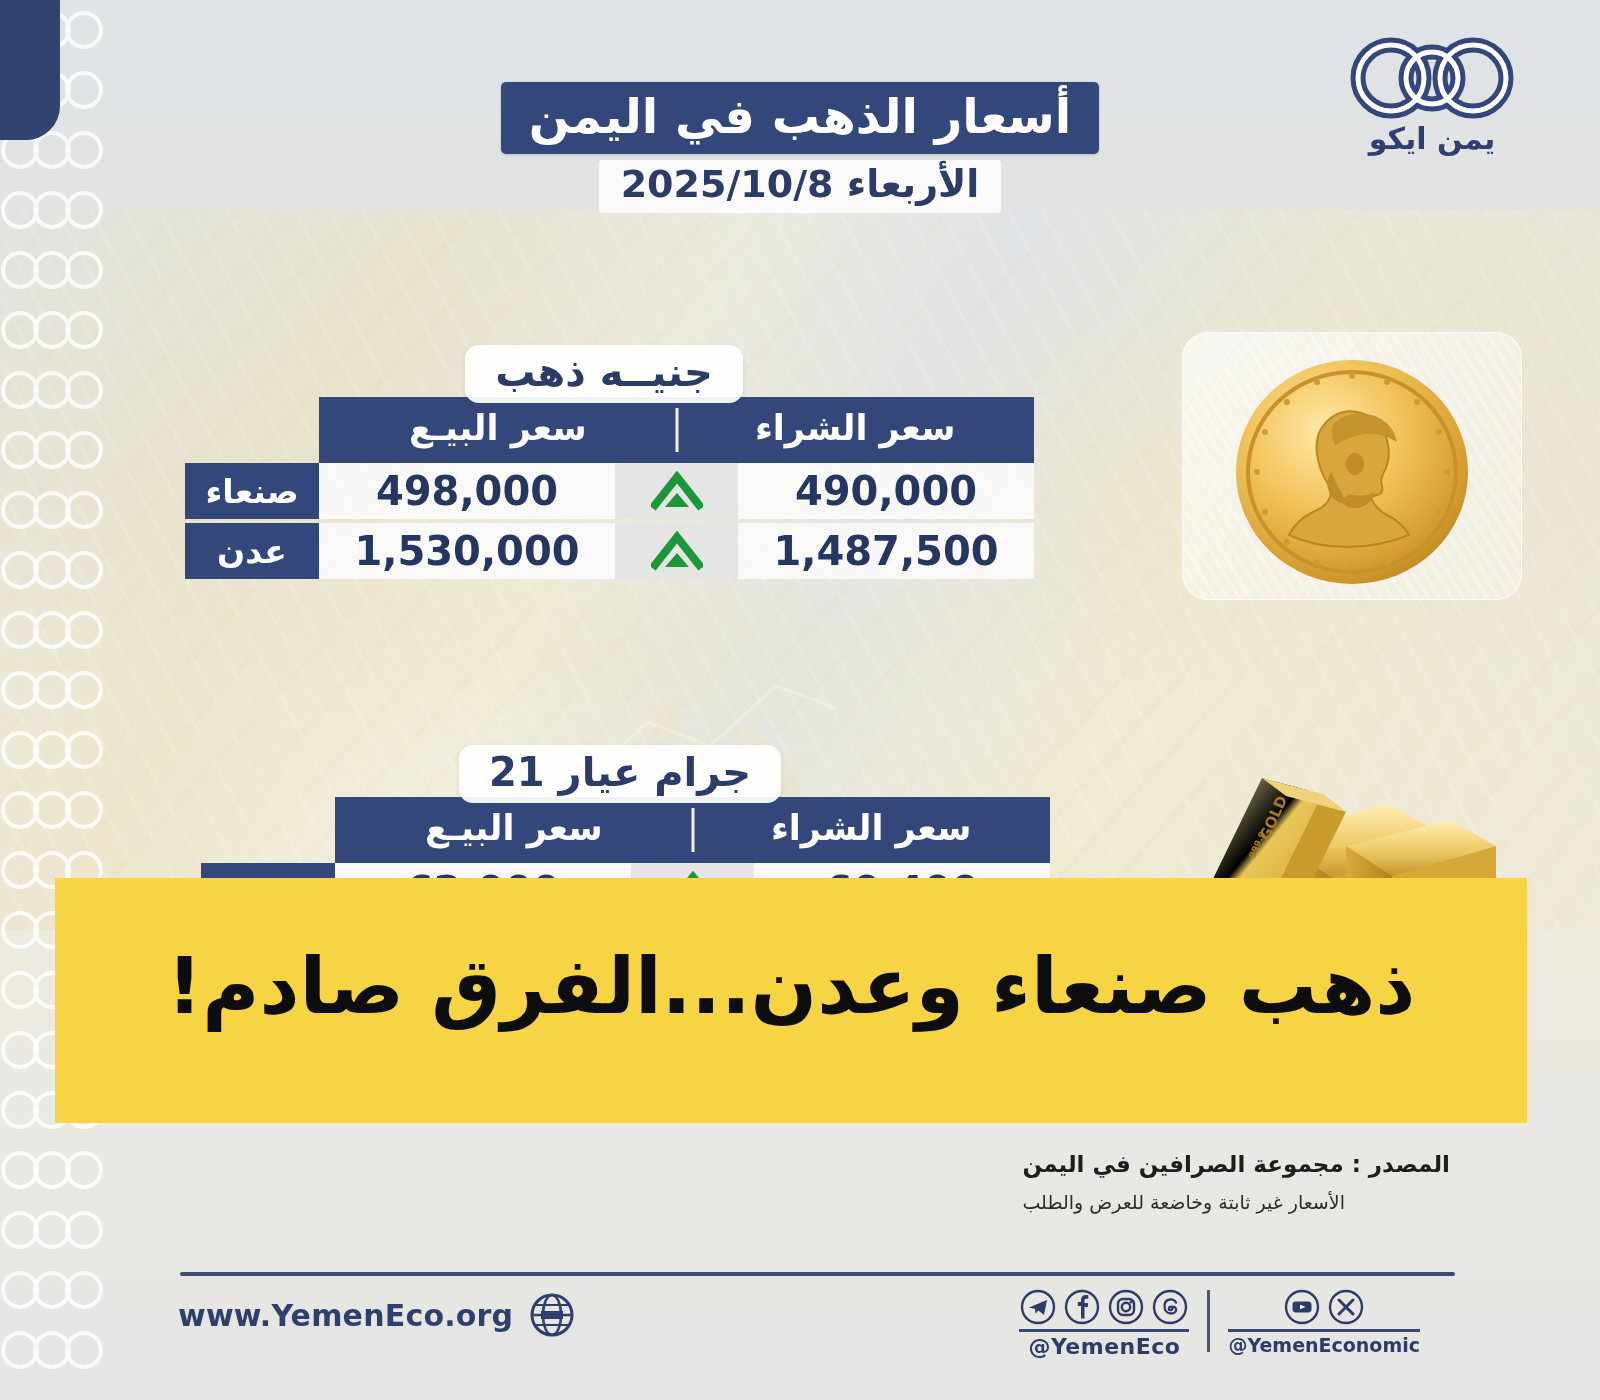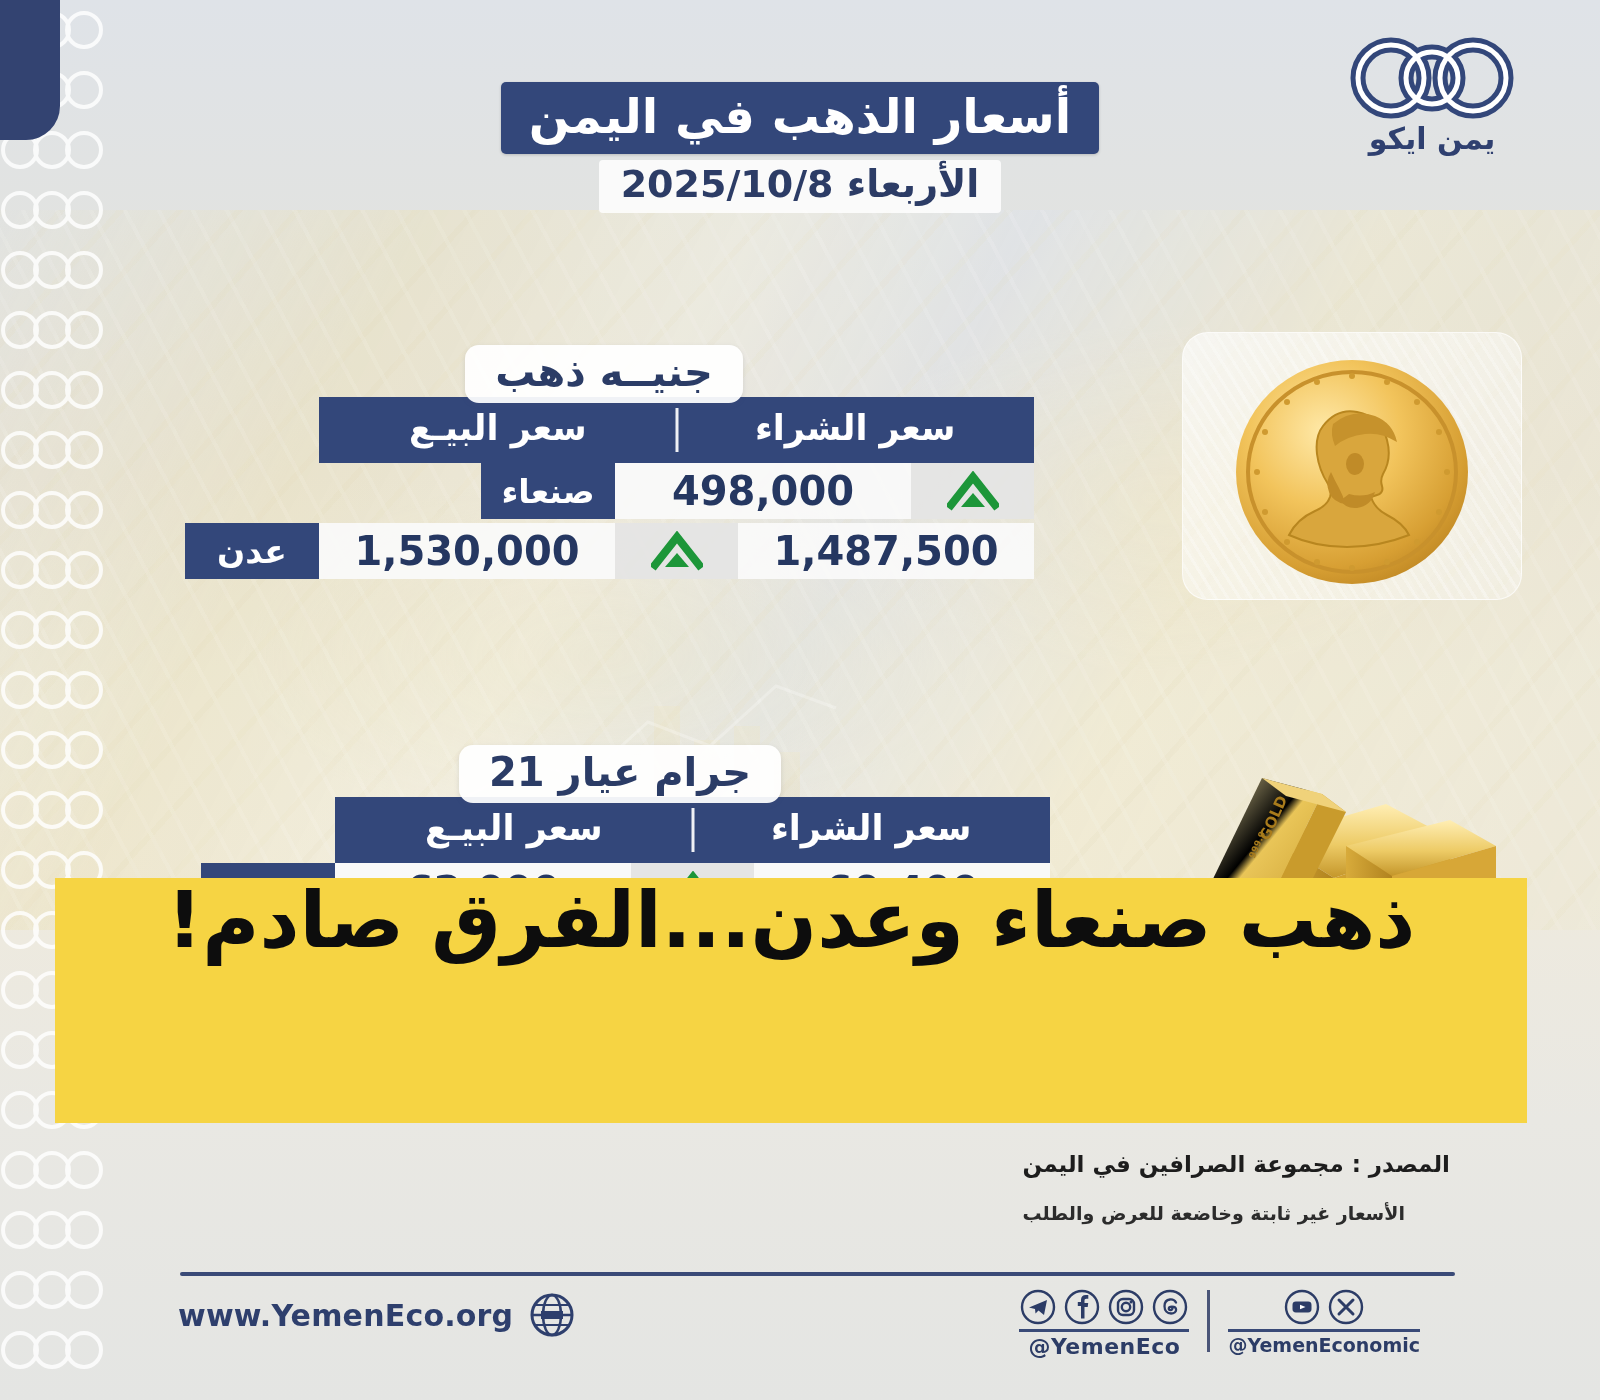--- a/index.html
+++ b/index.html
@@ -160,21 +160,21 @@
     font-size:33px; font-weight:700; line-height:1;text-align:right;
   }
   .arrow-up { display:block; width:52px; height:40px; }
 
   
   .banner {
     position:absolute;
     left:55px; top:878px;
     width:1472px; height:245px;
     background:#f6d443;
-    display:flex; justify-content:center;
+    display:flex; align-items:center; justify-content:center;
     z-index:20;
   }
   .banner-text {
     color:#0d0d0d;
     font-size:78px; font-weight:700;
     line-height:1.1;
     white-space:nowrap;
     padding-bottom:28px;
   }
 
@@ -194,21 +194,21 @@
   }
   .coin-svg { position:absolute; left:50%; top:52%; transform:translate(-50%,-50%); width:250px; height:250px; }
 
   .bars-img { position:absolute; right:90px; top:742px; width:360px; height:210px; }
 
   
   .source {
     position:absolute; right:150px; top:1148px; text-align:left; line-height:1.45;
   }
   .source .s1 { font-size:23px; font-weight:700; color:#1d1d1d; }
-  .source .s2 { font-size:19px; font-weight:700; color:#2c2c2c; margin-top:19px; }
+  .source .s2 { font-size:19px; font-weight:400; color:#2c2c2c; margin-top:8px; }
 
   .footer-rule {
     position:absolute; left:180px; top:1272px; width:1275px; height:4px;
     background:#3a4a77; border-radius:2px;
   }
 
   .site {
     position:absolute; left:178px; top:1292px;
     display:flex; align-items:center; gap:16px;
   }
@@ -390,20 +390,21 @@
     </div>
     <div class="grid">
       <div class="head-bar">
         <div class="h-cell">سعر الشراء</div>
         <div class="h-split"></div>
         <div class="h-cell">سعر البيـع</div>
       </div>
       <div class="rows">
 
         <div class="row">
+          <div class="cell-buy">490,000</div>
           <div class="cell-arrow">
             <svg class="arrow-up" viewBox="0 0 52 40">
               <path d="M4 34 L26 6 L48 34" fill="none" stroke="#1d9639" stroke-width="8" stroke-linecap="square"></path>
               <path d="M26 22 L38 36 L14 36 Z" fill="#1d9639"></path>
             </svg>
           </div>
           <div class="cell-sell">498,000</div>
           <div class="cell-city">صنعاء</div>
         </div>
 

